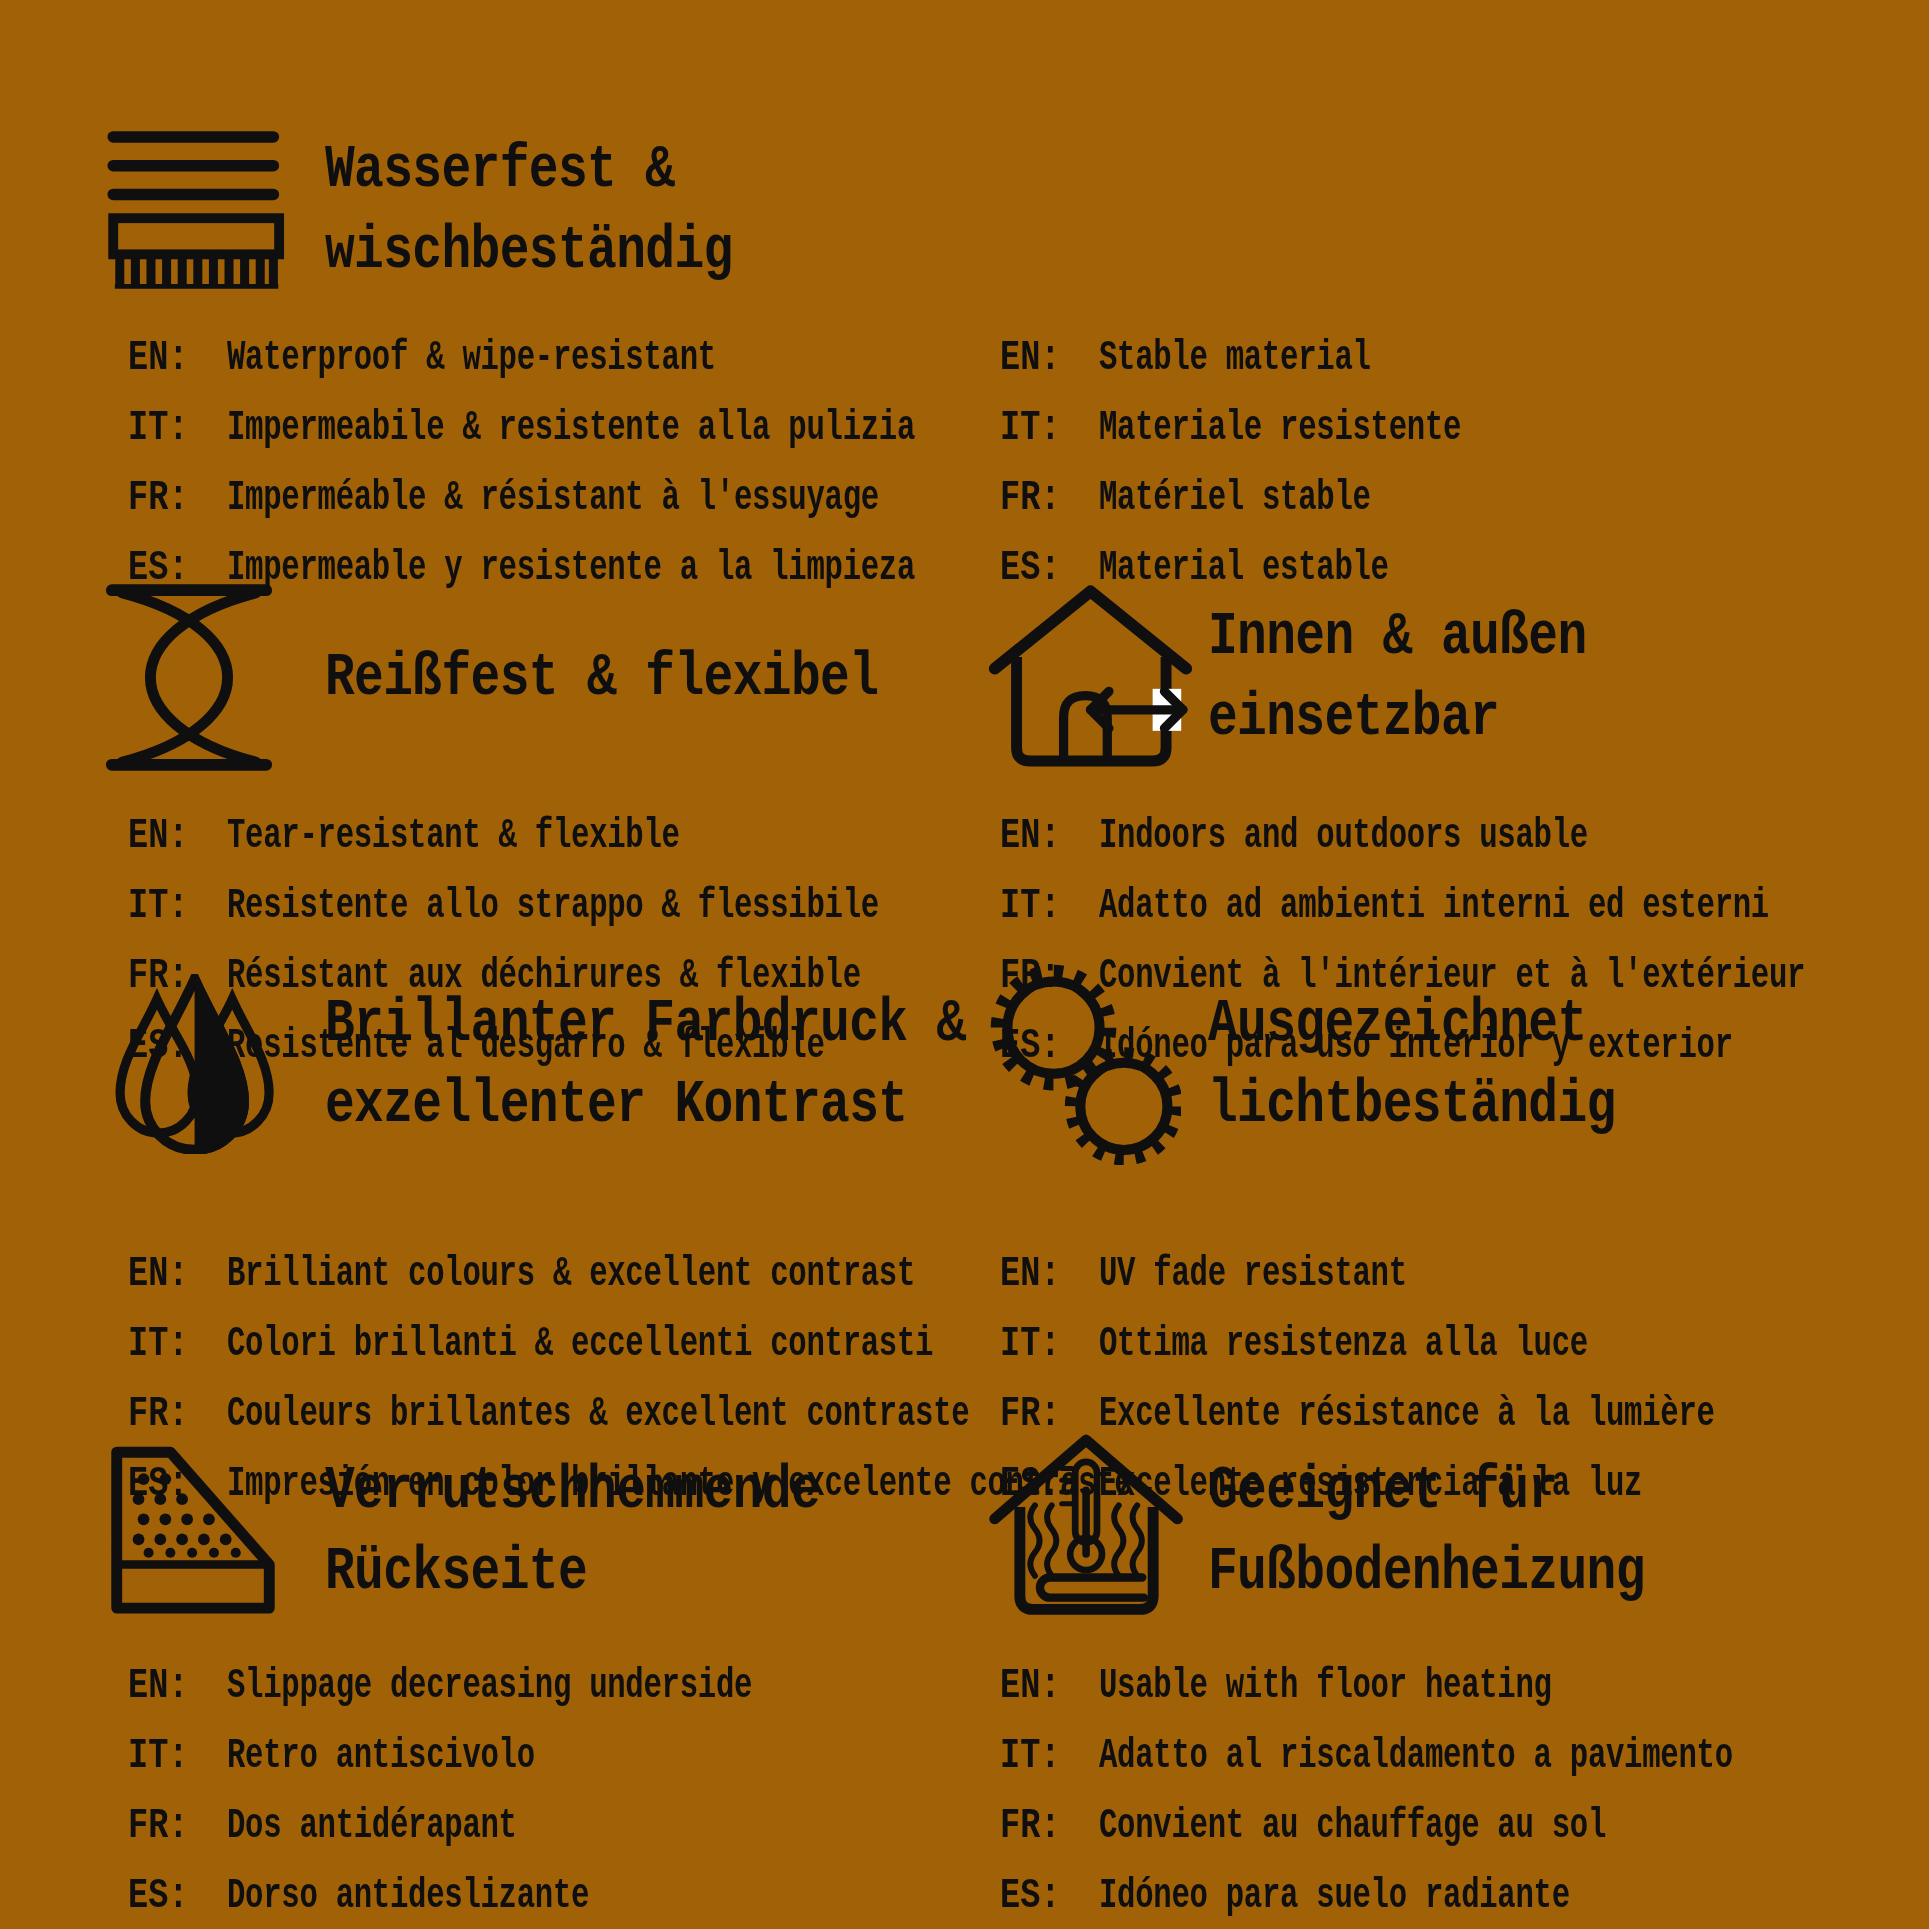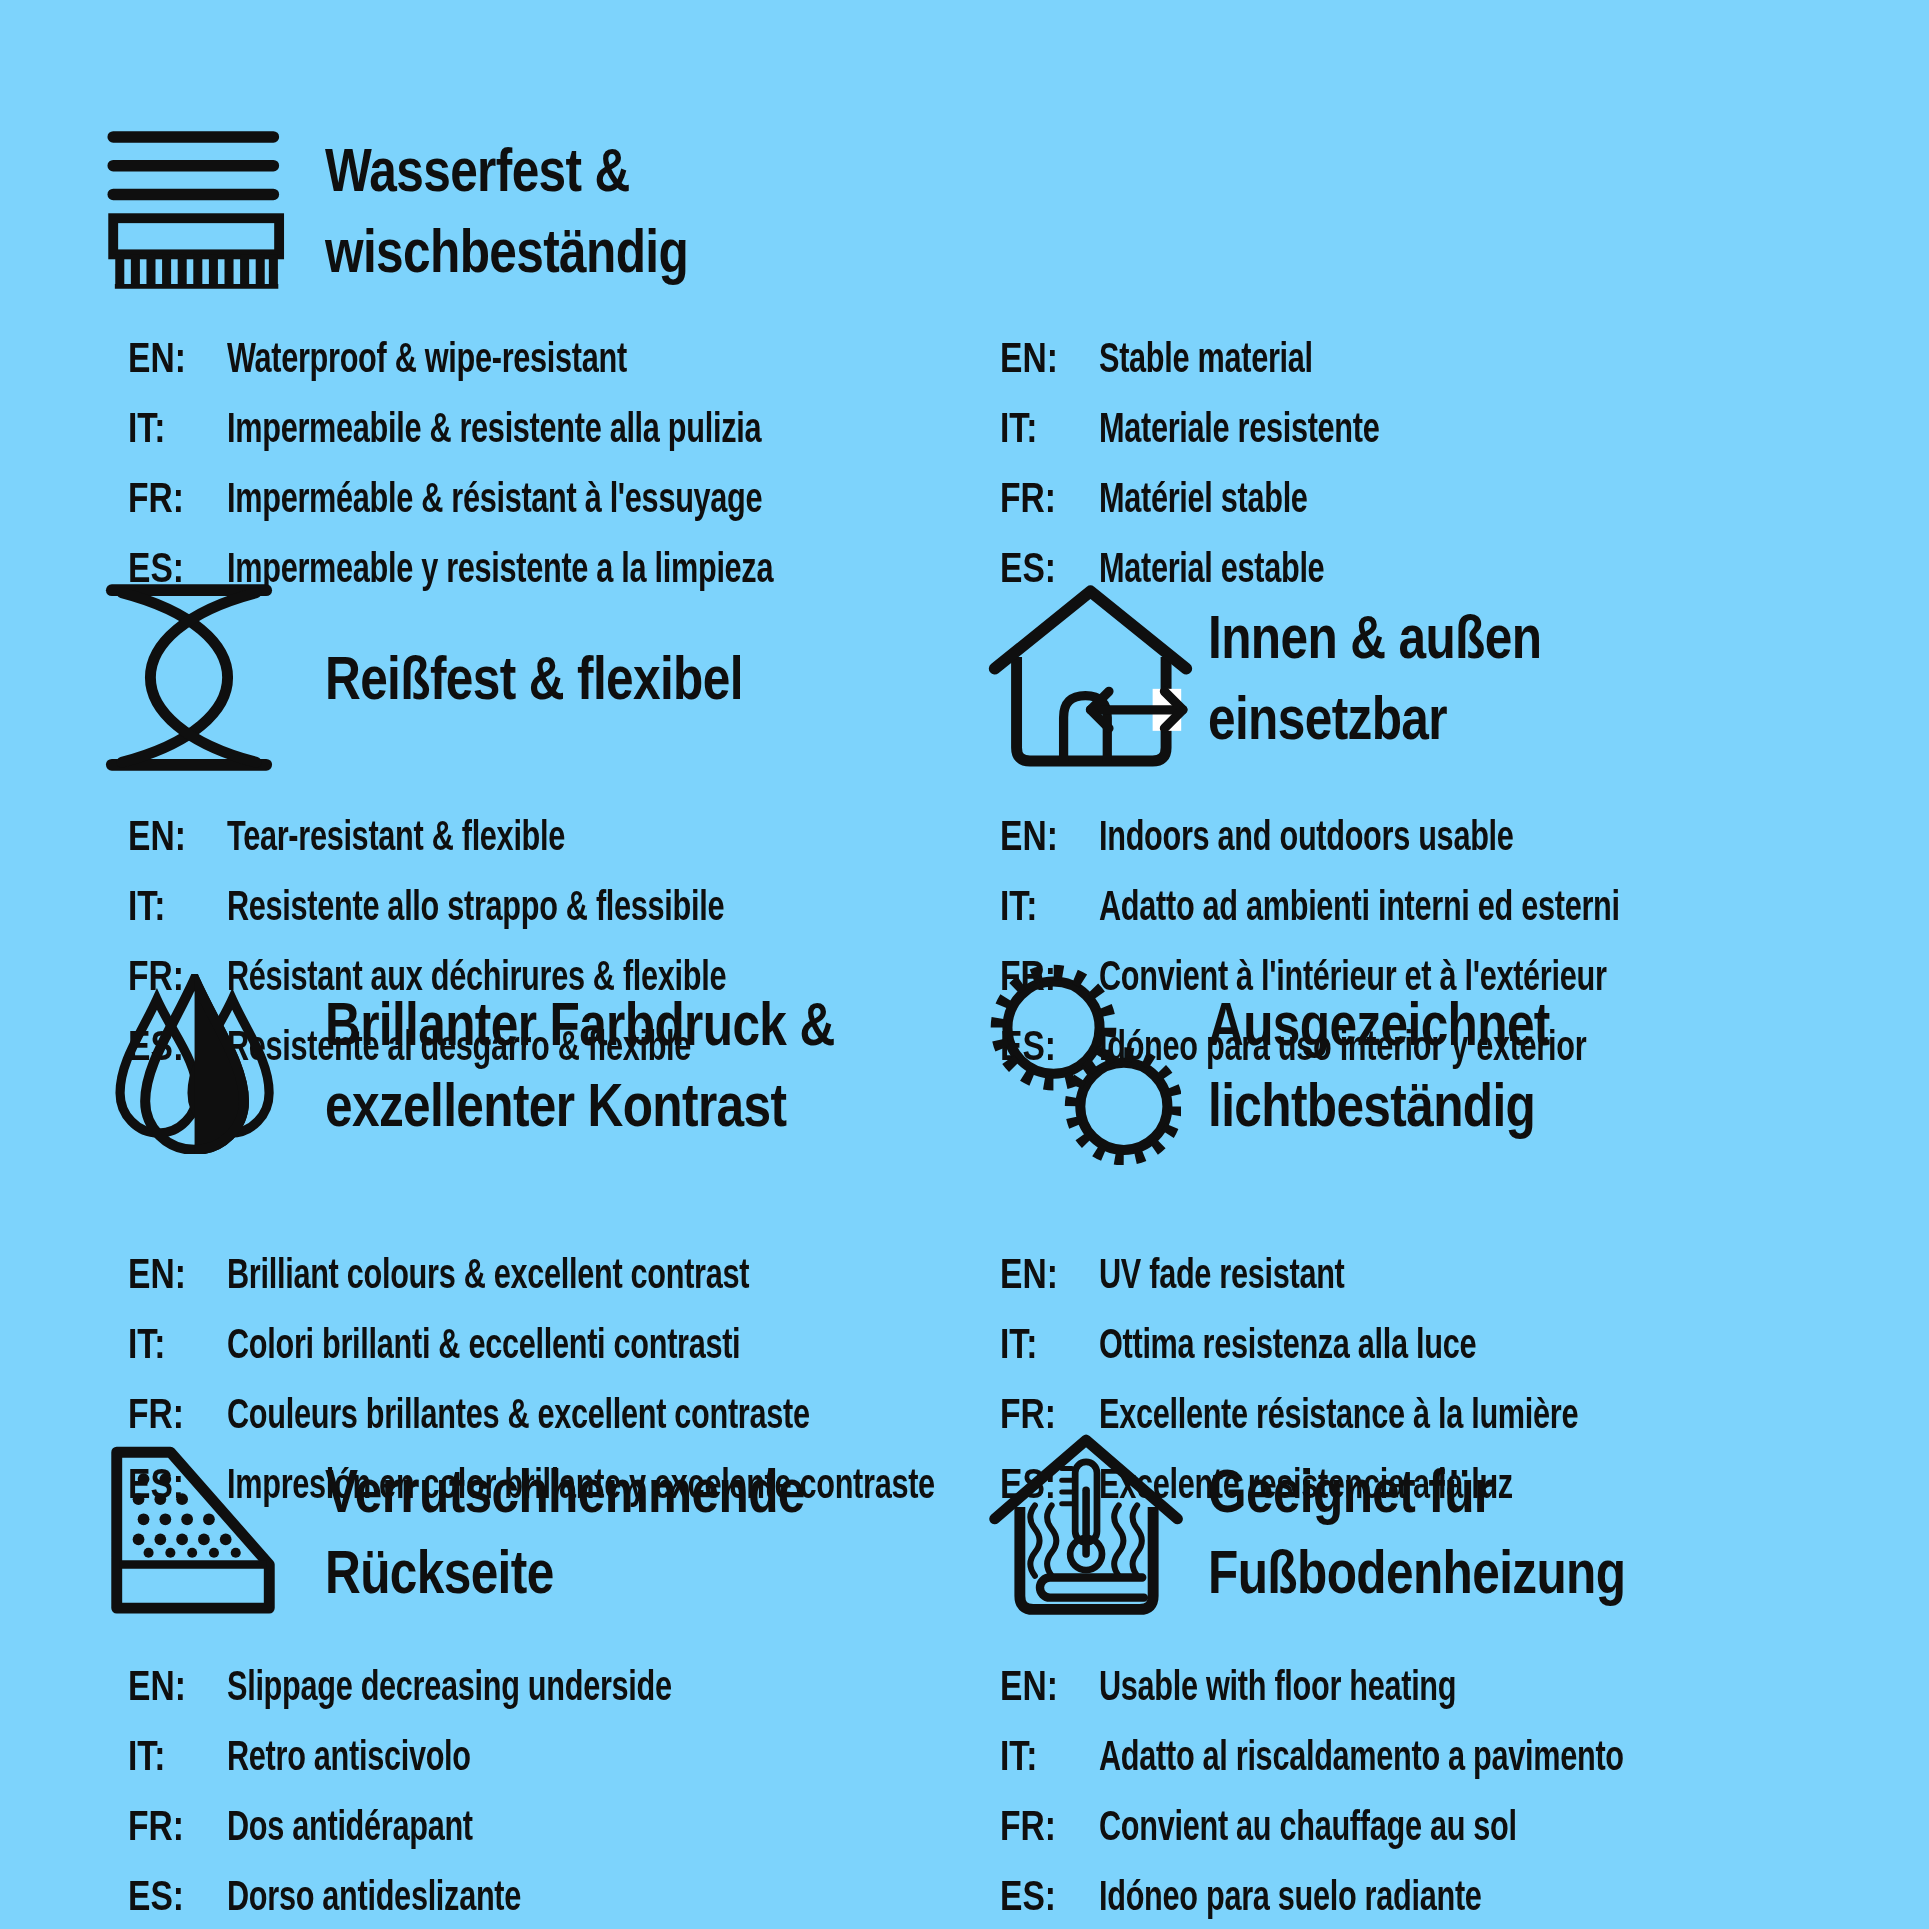--- a/index.html
+++ b/index.html
@@ -1,17 +1,17 @@
 <!DOCTYPE html>
 <html style="font-size:13.4px"><head>
 <meta charset="utf-8">
 <style>
   html,body{margin:0;padding:0;background:#fff;}
-  #page{position:relative;width:1930px;height:1930px;background:#7dd3fc;overflow:hidden;
-        font-family:Liberation Sans, sans-serif;color:#0f0f0f;}
+  #page{position:relative;width:1930px;height:1930px;background:#a16207;overflow:hidden;
+        font-family:Liberation Mono, monospace;color:#0f0f0f;}
   .hdr{position:absolute;display:flex;align-items:center;height:176px;}
   .icon-slot{width:220px;flex:0 0 220px;display:flex;align-items:center;}
   .title{margin:0;font-size:62px;font-weight:700;line-height:81px;letter-spacing:-0.8px;
          white-space:pre-line;transform:scaleX(0.80);transform-origin:left center;color:#0f0f0f;}
   .c1{left:105px;} .c2{left:988px;}
   .r1{top:122px;} .r2{top:589px;} .r3{top:976px;} .r4{top:1443px;}
   .trans{position:absolute;}
   .c1t{left:128px;} .c2t{left:1000px;}
   .r1t{top:323px;} .r2t{top:801px;} .r3t{top:1239px;} .r4t{top:1651px;}
   .t-row{position:relative;height:70px;line-height:70px;white-space:nowrap;}

